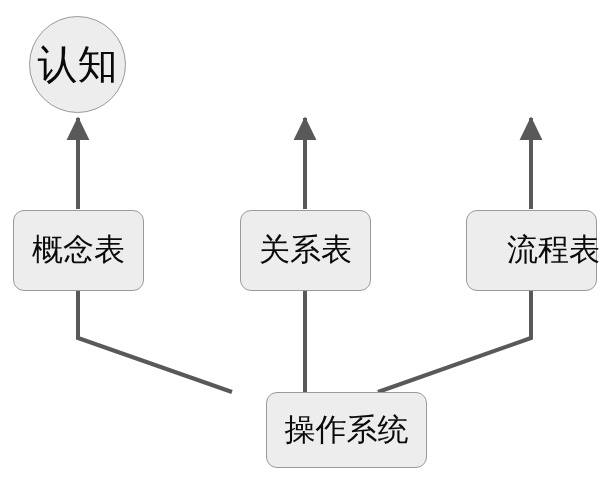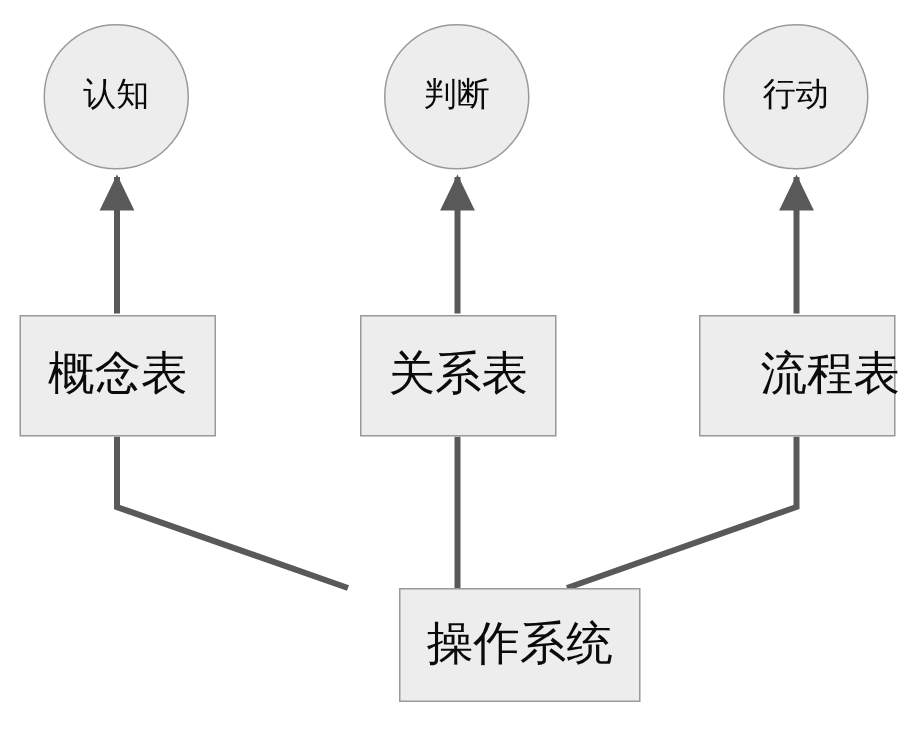--- a/index.html
+++ b/index.html
@@ -32,25 +32,25 @@
     border: 1.6px solid #9a9a9a;
     color: #0a0a0a;
     text-align: center;
     line-height: 1;
     white-space: nowrap;
   }
   .node.circle {
     border-radius: 50%;
     width: 97px;
     height: 97px;
-    font-size: 22px;
+    font-size: 40px;
     letter-spacing: 0px;
   }
   .node.box {
-    border-radius: 0;
+    border-radius: 11px;
     font-size: 31px;
   }
   .node-label {
     display: block;
     transform: translateY(-1px);
   }
   .box-mid {
     width: 131px;
     height: 81px;
   }
@@ -77,26 +77,20 @@
     <line x1="531" y1="209" x2="531" y2="118" stroke="#595959" stroke-width="4" marker-end="url(#arrowhead)"></line>
 
     <polyline points="78,291 78,338 232,392" fill="none" stroke="#595959" stroke-width="4" stroke-linecap="butt" stroke-linejoin="miter"></polyline>
     <line x1="305" y1="291" x2="305" y2="392" stroke="#595959" stroke-width="4"></line>
     <polyline points="531,291 531,338 378,392" fill="none" stroke="#595959" stroke-width="4" stroke-linecap="butt" stroke-linejoin="miter"></polyline>
   </svg>
 
   <div class="node circle" style="left:29px; top:16px;">
     <span class="node-label">认知</span>
   </div>
-  <div class="node circle" style="left:256px; top:16px;">
-    <span class="node-label">判断</span>
-  </div>
-  <div class="node circle" style="left:482px; top:16px;">
-    <span class="node-label">行动</span>
-  </div>
 
   <div class="node box box-mid" style="left:13px; top:210px;">
     <span class="node-label">概念表</span>
   </div>
   <div class="node box box-mid" style="left:240px; top:210px;">
     <span class="node-label">关系表</span>
   </div>
   <div class="node box box-mid" style="left:466px; top:210px;padding-left:44px;">
     <span class="node-label">流程表</span>
   </div>

